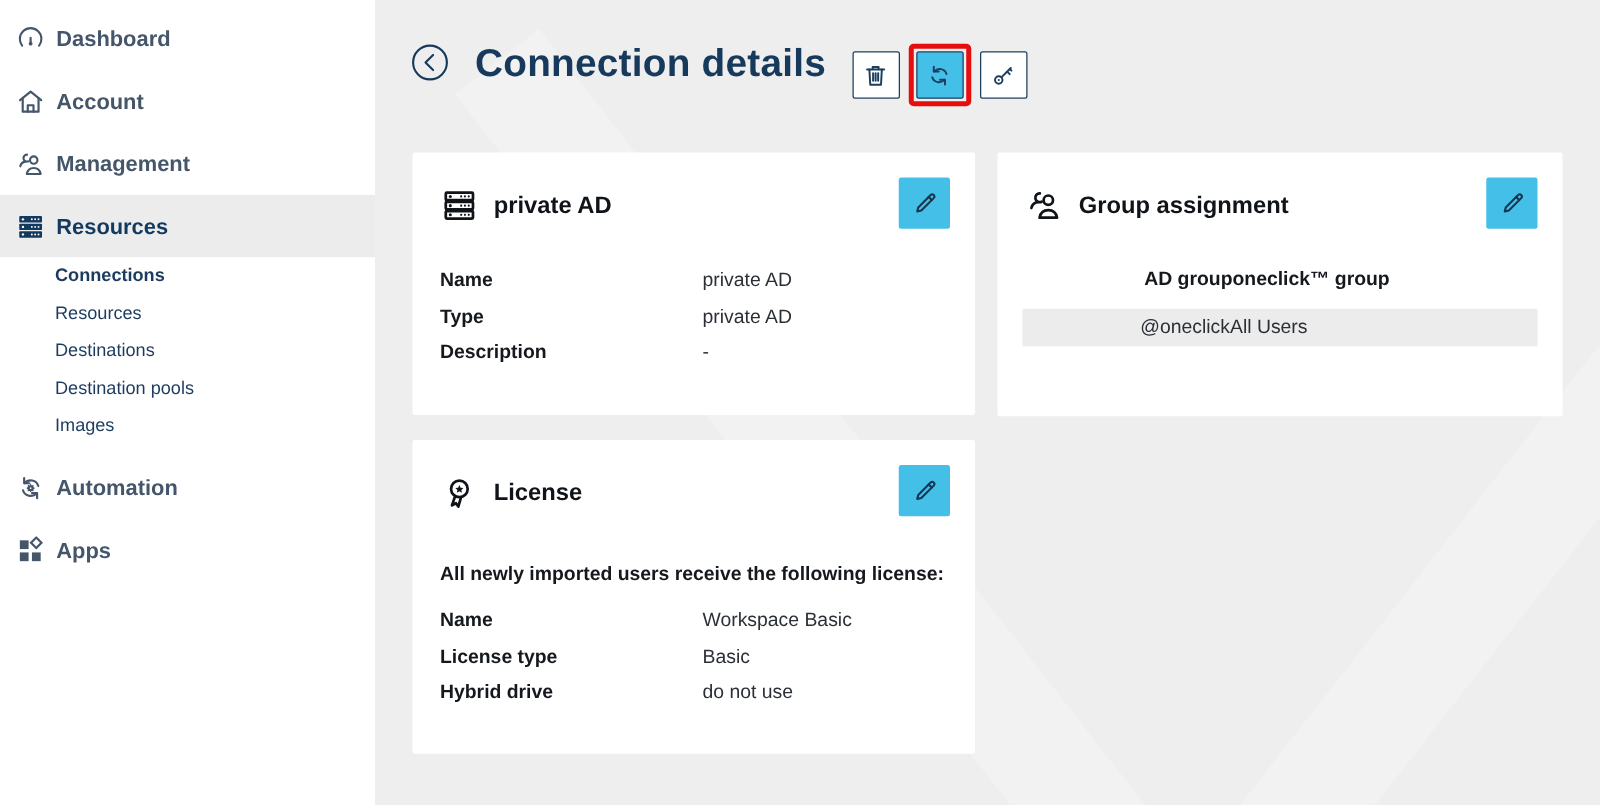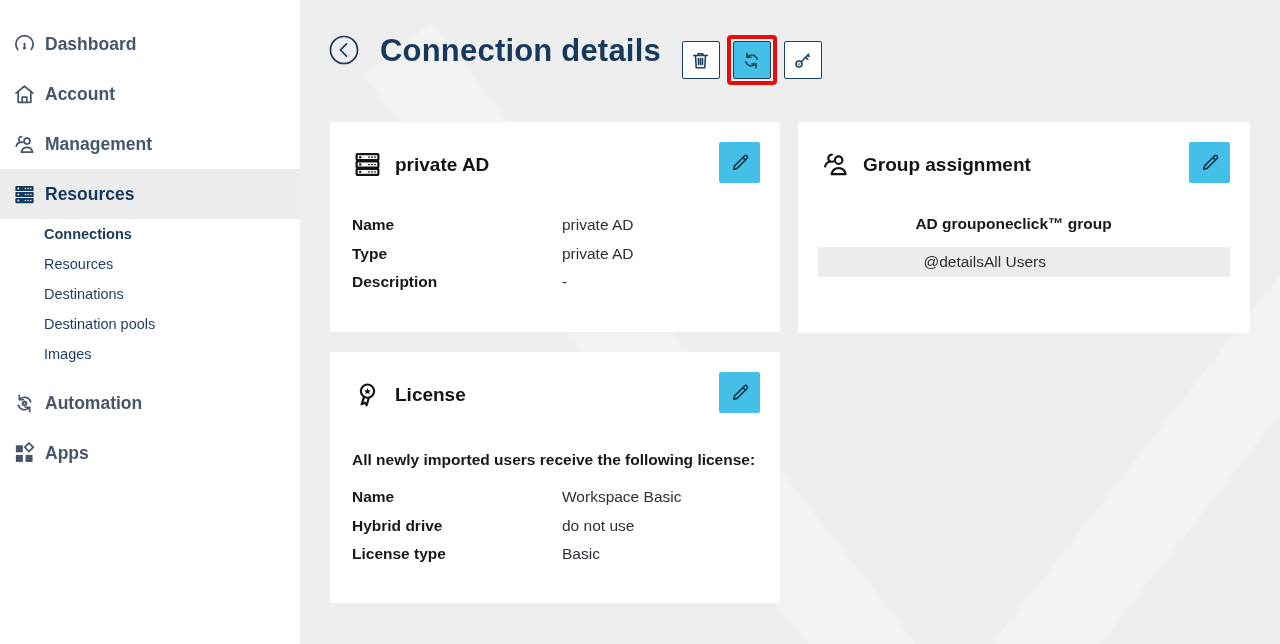--- a/index.html
+++ b/index.html
@@ -8,21 +8,21 @@
     font-family: "Liberation Sans", sans-serif;
     display: flex;
     background: #eeeeee;
     color: #15191d;
   }
 
   
   .sidebar {
     width: 300px; min-width: 300px; height: 644px;
     background: #ffffff;
-    padding-top: 19px;
+    padding-top: 6px;
     z-index: 3;
   }
   .nav-item {
     height: 50px; display: flex; align-items: center;
     padding-left: 12px; gap: 9px;
     color: #45566b; font-weight: 600; font-size: 17.5px;
     cursor: pointer;
   }
   .nav-item .nicon { width: 24px; height: 24px; display: flex; align-items: center; justify-content: center; }
   .nav-item .nicon svg { width: 23px; height: 23px; }
@@ -349,21 +349,21 @@
             <path d="M15.2 6.1l2.7 2.7"></path>
           </svg>
         </span>
       </button>
       <div class="gtable">
         <div class="ghead">
           <span class="gcol1">AD group</span>
           <span>oneclick™ group</span>
         </div>
         <div class="grow">
-          <span class="gcol1">@details</span>
+          <span class="gcol1">@oneclick</span>
           <span>All Users</span>
         </div>
       </div>
     </article>
 
     <article class="card card-license">
       <div class="card-head">
         <span class="cicon">
           <svg viewBox="0 0 24 24" class="stroke" stroke-width="1.8">
             <circle cx="12" cy="9.2" r="5.5"></circle>
@@ -381,24 +381,24 @@
           </svg>
         </span>
       </button>
       <p class="intro">All newly imported users receive the following license:</p>
       <div class="fields">
         <div class="frow">
           <span class="flabel">Name</span>
           <span class="fvalue">Workspace Basic</span>
         </div>
         <div class="frow">
+          <span class="flabel">License type</span>
+          <span class="fvalue">Basic</span>
+        </div>
+        <div class="frow">
           <span class="flabel">Hybrid drive</span>
           <span class="fvalue">do not use</span>
         </div>
-        <div class="frow">
-          <span class="flabel">License type</span>
-          <span class="fvalue">Basic</span>
-        </div>
       </div>
     </article>
 
   </section>
 </main>
 
 </body></html>

